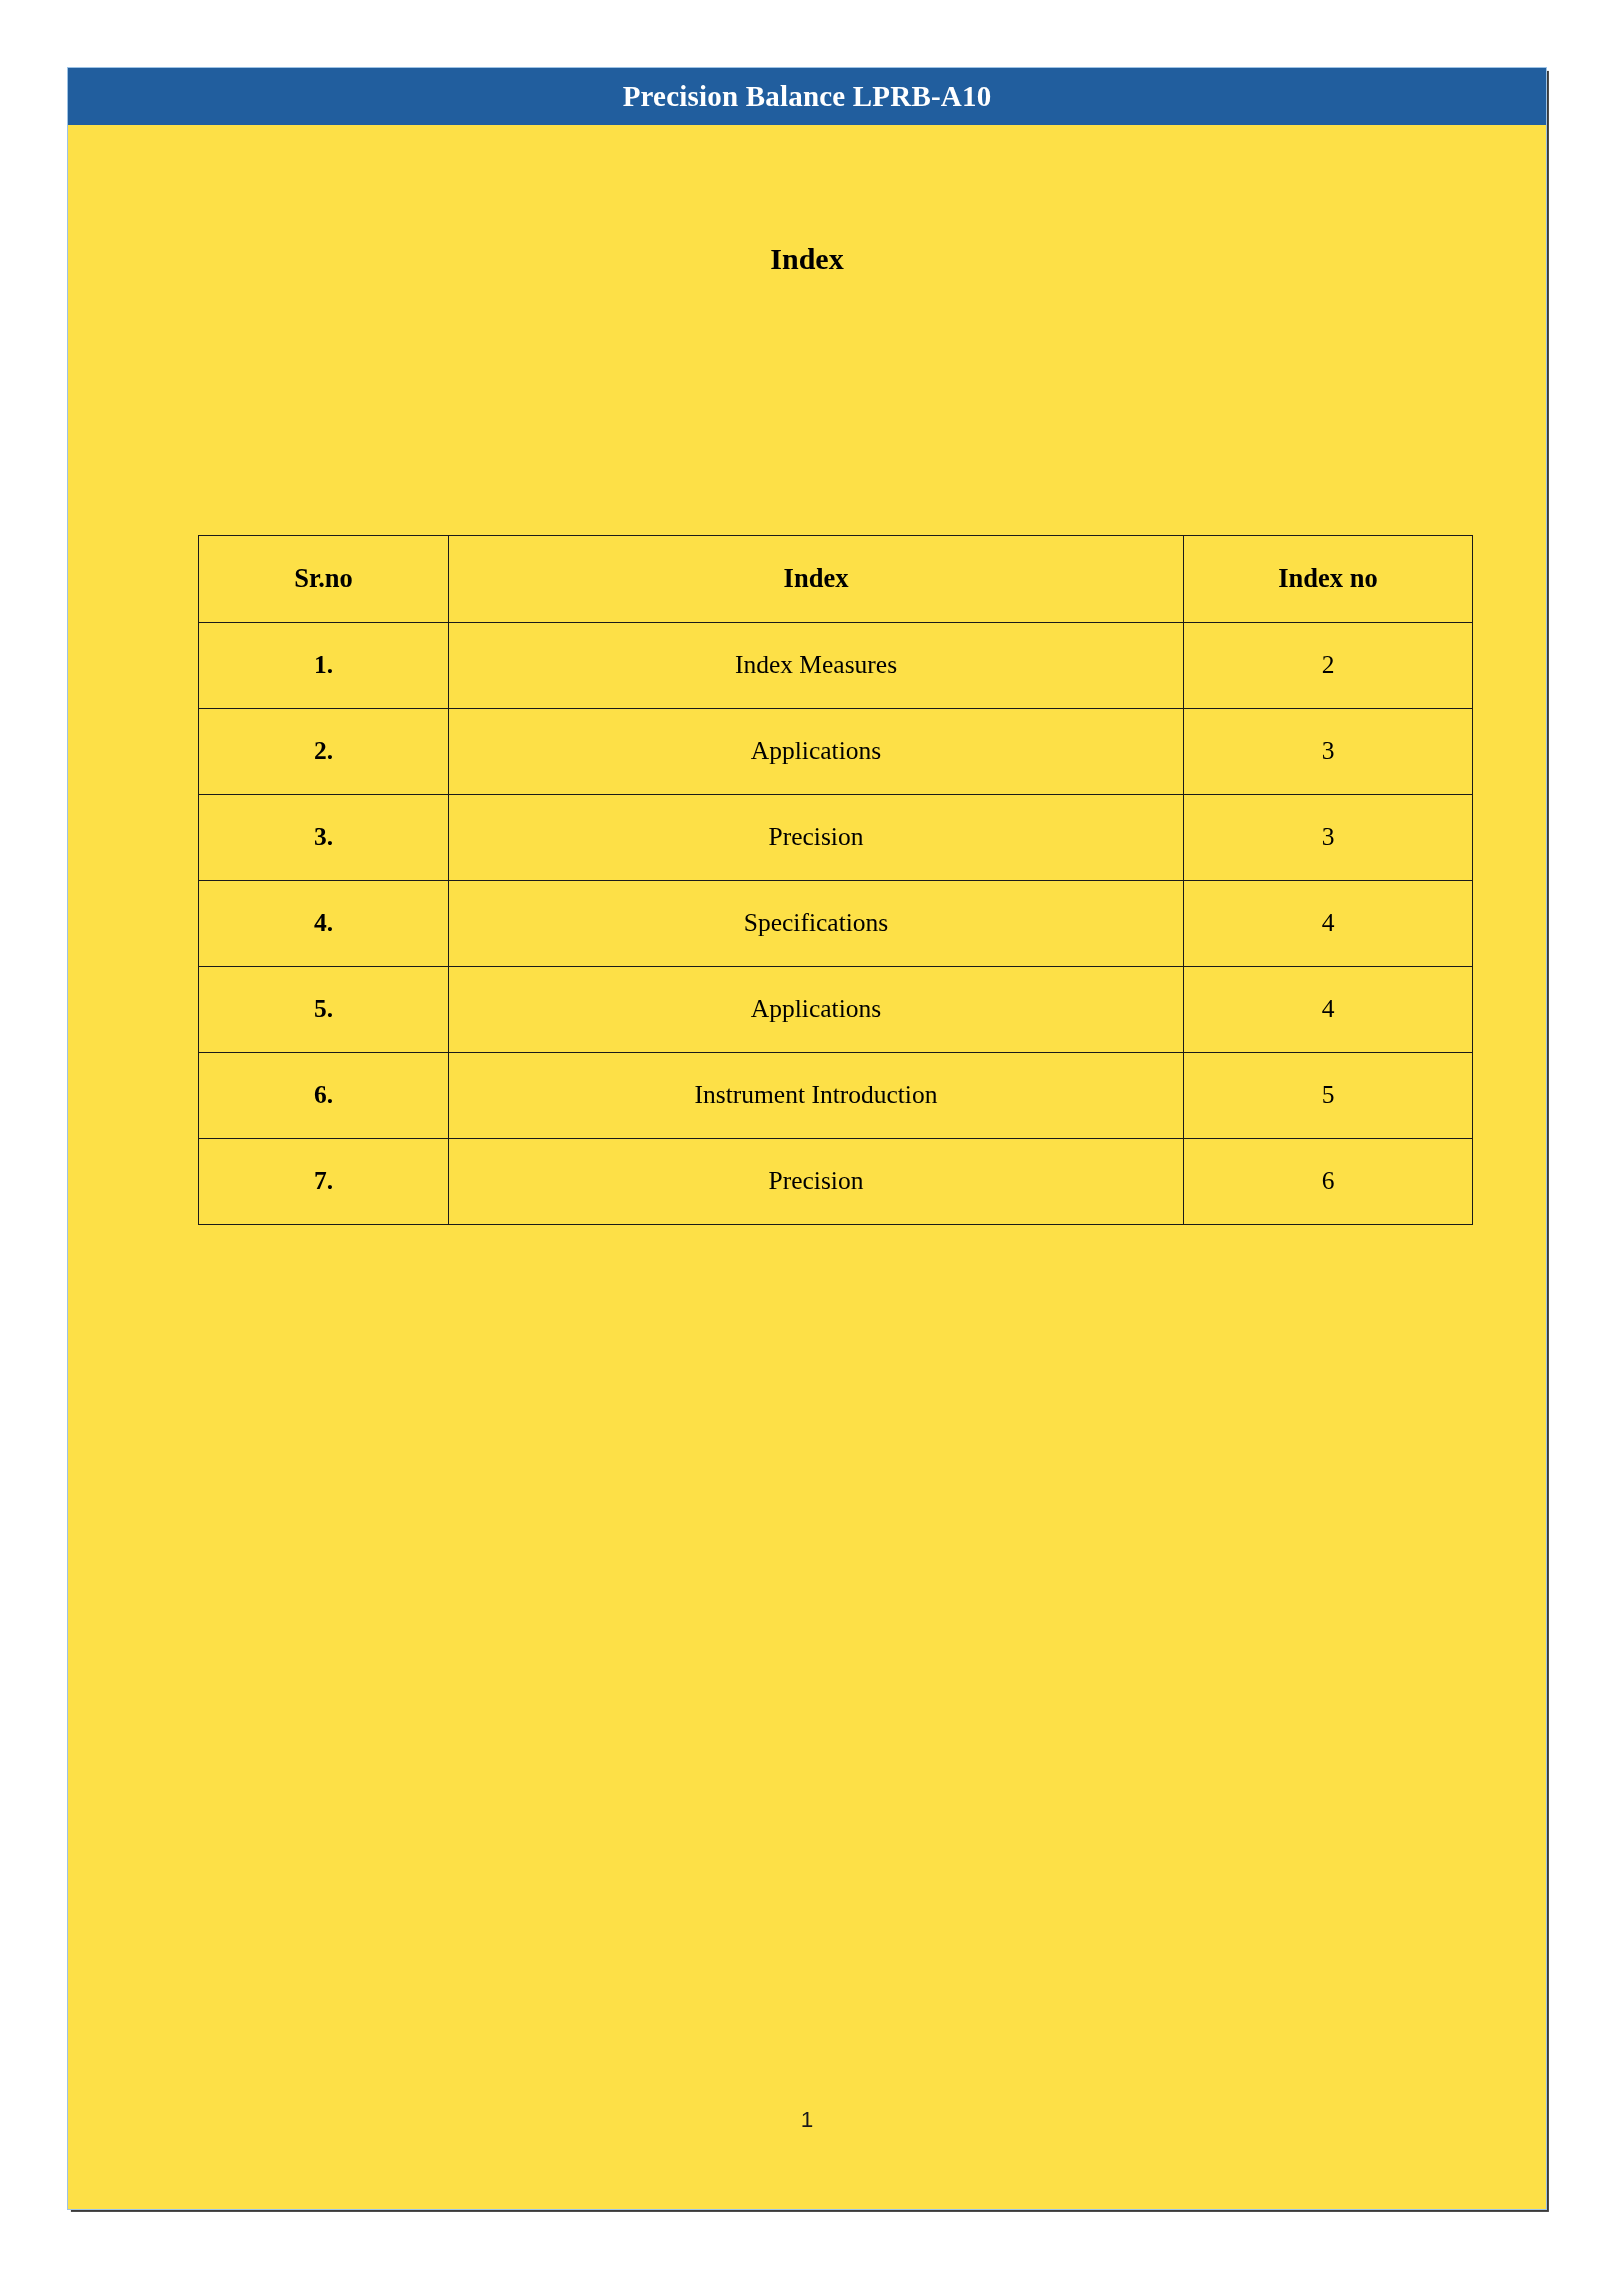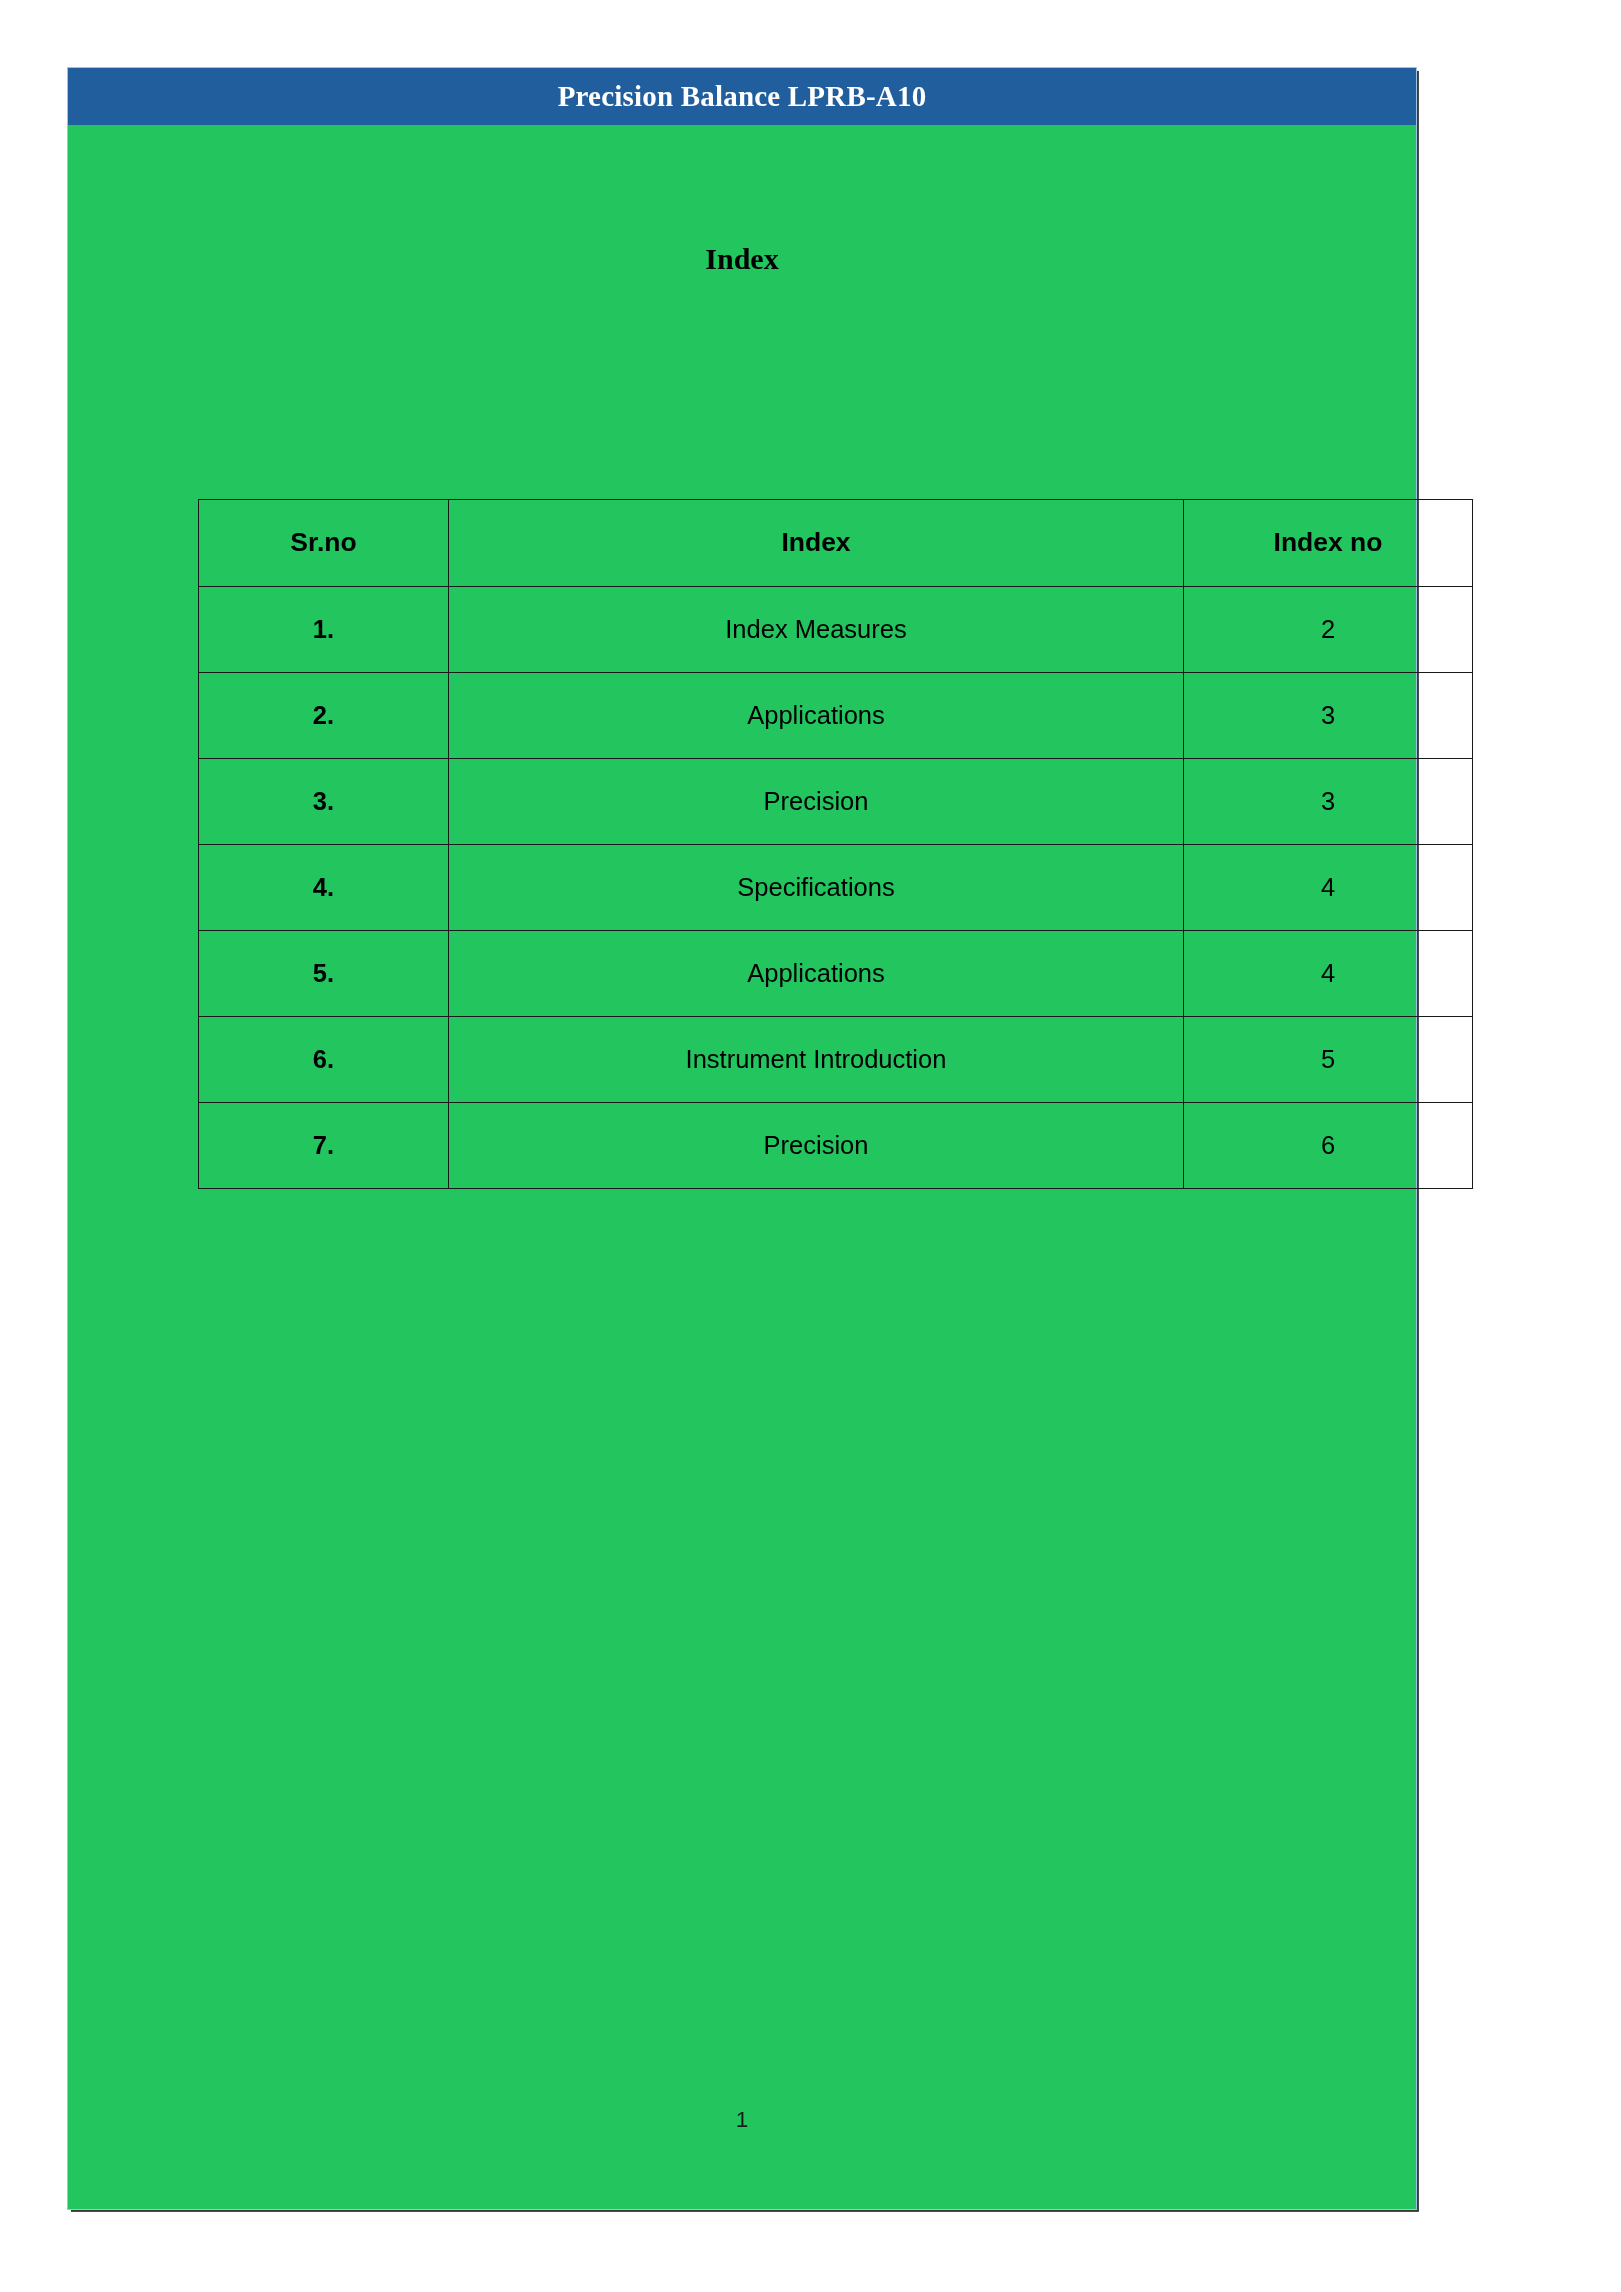--- a/index.html
+++ b/index.html
@@ -14,25 +14,25 @@
     font-family: "Liberation Serif", "DejaVu Serif", serif;
     color: #000000;
     -webkit-font-smoothing: antialiased;
   }
 
   
   .page {
     position: absolute;
     left: 67px;
     top: 67px;
-    width: 1350px;
+    width: 1480px;
     height: 2143px;
     box-sizing: border-box;
     border: 1.5px solid #9dc3e6;
-    background: #22c55e;
+    background: #fde047;
     box-shadow: 2.9px 2.9px 0 -1px #3a3a3a;
   }
 
   
   .title-band {
     position: absolute;
     left: 0;
     top: 0;
     width: 100%;
     height: 57px;
@@ -75,21 +75,22 @@
   .toc-wrap {
     position: absolute;
     left: 130px;
     top: 374px;
     width: 1274px;
   }
   table.toc {
     border-collapse: collapse;
     width: 1274px;
     table-layout: fixed;
-    font-family: Liberation Sans, sans-serif;
+    font-family: Liberation Serif, serif;
+    margin-top: 36px;
   }
   table.toc col.c-sr    { width: 250px; }
   table.toc col.c-title { width: 735px; }
   table.toc col.c-page  { width: 289px; }
 
   table.toc td, table.toc th {
     border: 1.5px solid #1a1a1a;
     text-align: center;
     vertical-align: middle;
     padding: 0;

